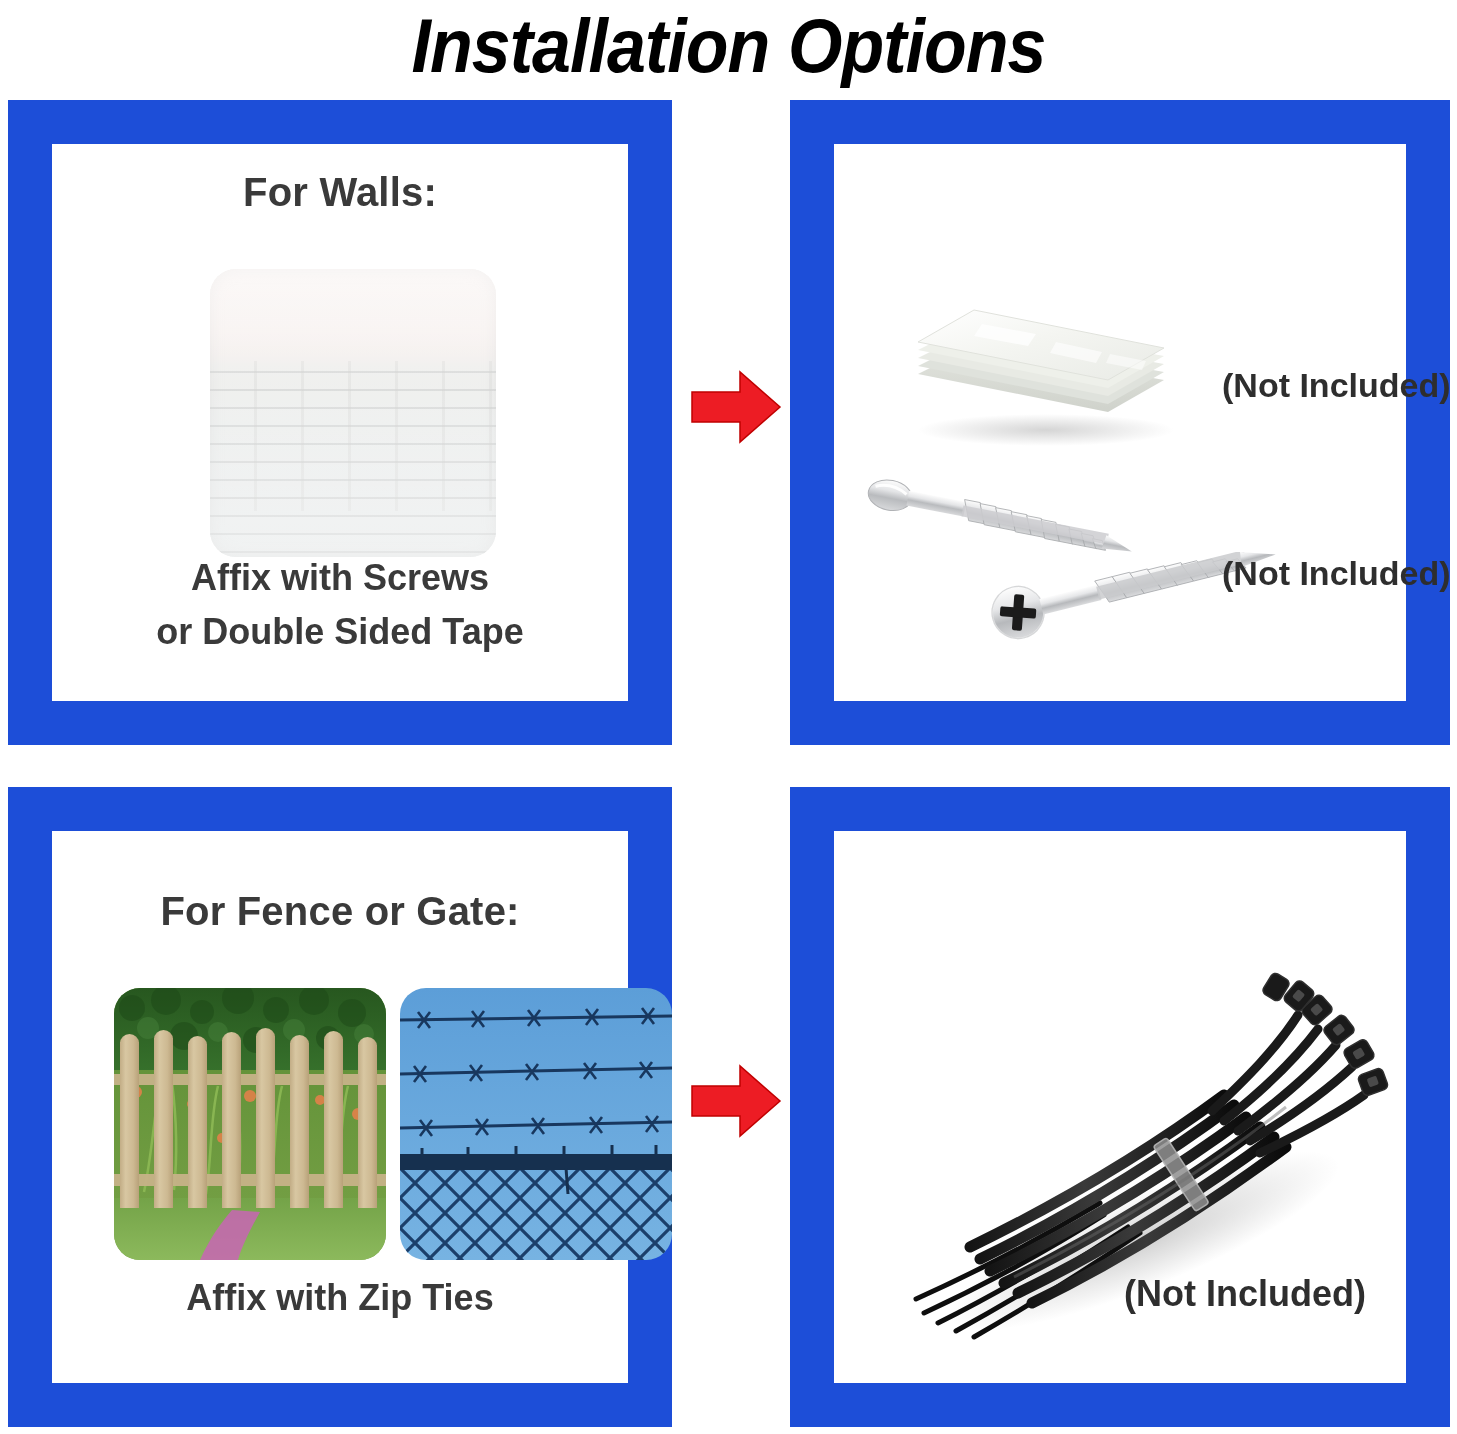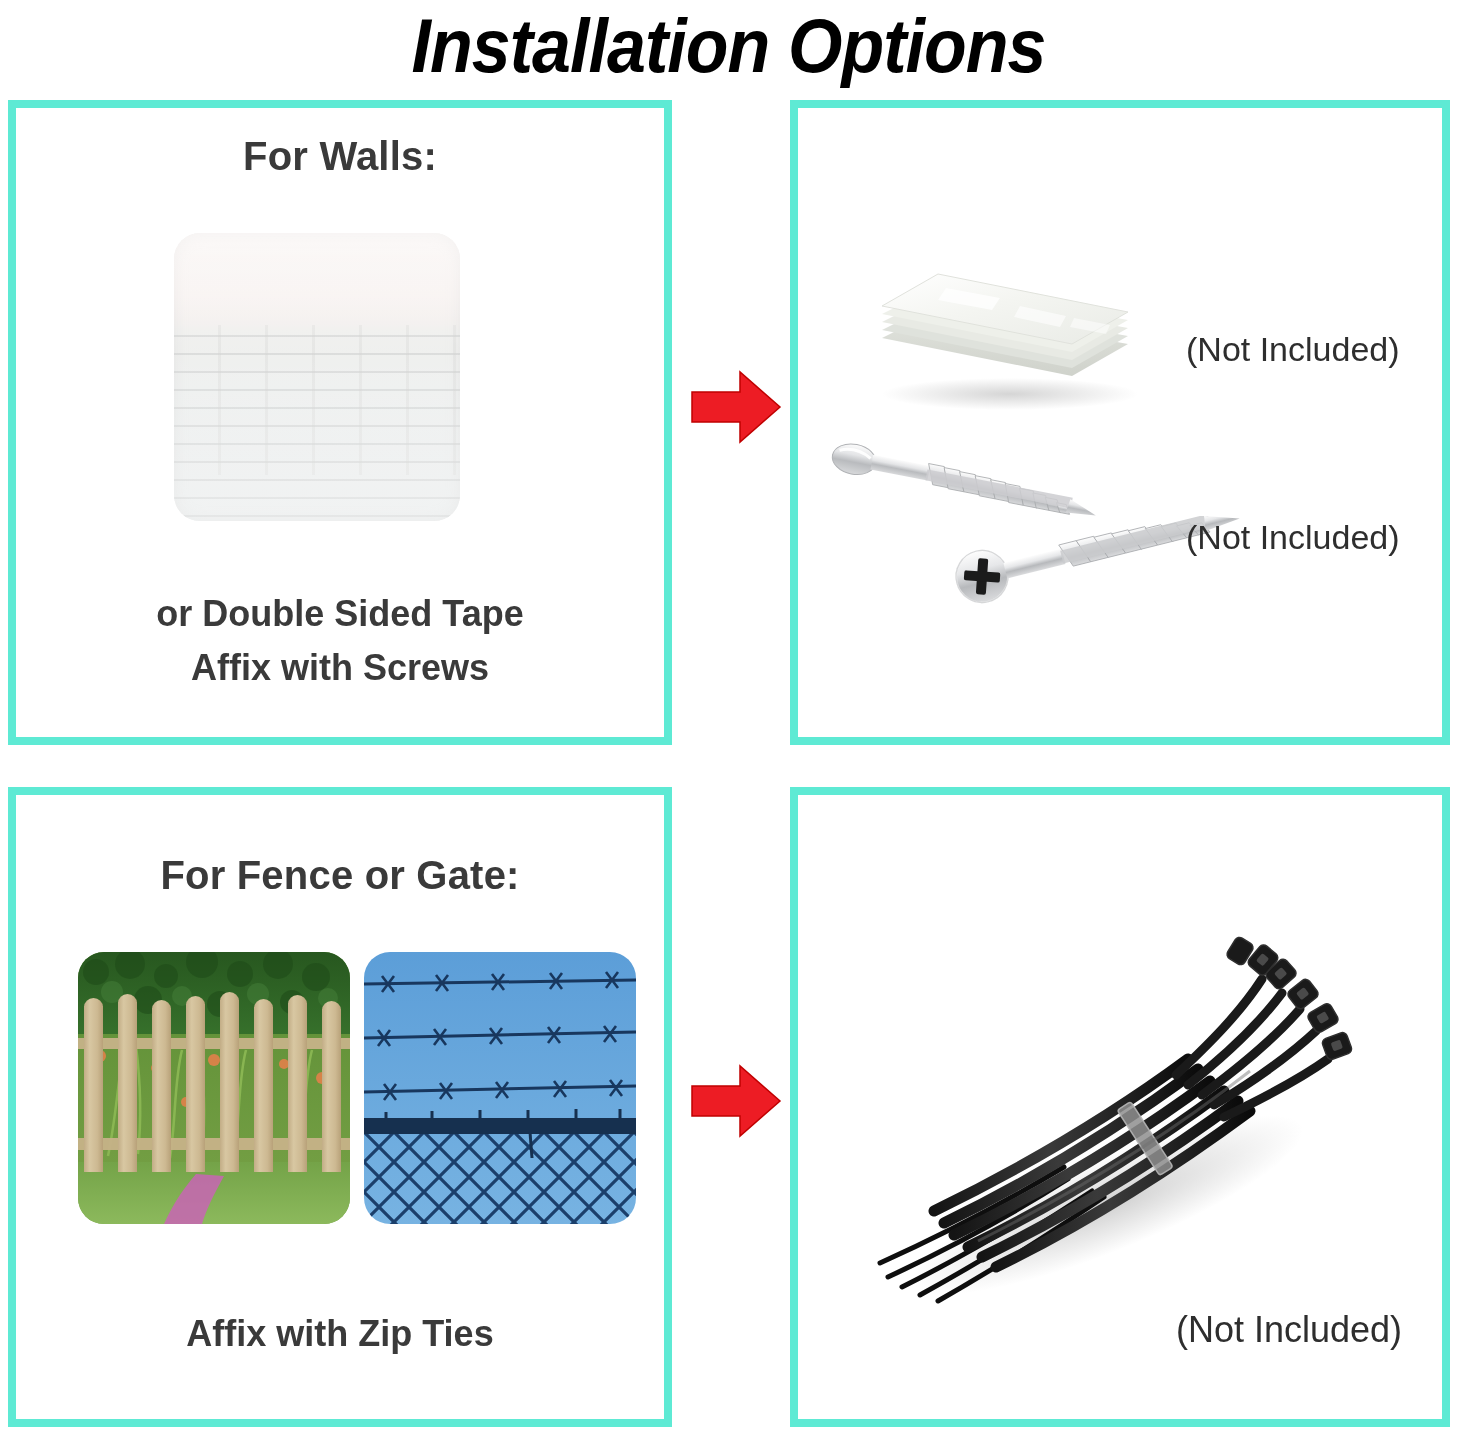--- a/index.html
+++ b/index.html
@@ -30,23 +30,23 @@
     color: #000000;
     line-height: 96px;
     transform: scaleX(0.92);
     transform-origin: center top;
     white-space: nowrap;
   }
 
   
   .panel {
     position: absolute;
-    background: #5eead4;
+    background: #1d4ed8;
     box-sizing: border-box;
-    padding: 8px;
+    padding: 44px;
   }
   .panel-inner {
     width: 100%;
     height: 100%;
     background: #ffffff;
     position: relative;
     box-sizing: border-box;
   }
   #panel-walls      { left: 8px;   top: 100px;  width: 664px; height: 645px; }
   #panel-hardware   { left: 790px; top: 100px;  width: 660px; height: 645px; }
@@ -76,21 +76,21 @@
     font-weight: bold;
     color: #3a3a3a;
     line-height: 54px;
   }
   #caption-walls { bottom: 42px; }
   #caption-fence { bottom: 58px; }
 
   .not-included {
     position: absolute;
     font-size: 34px;
-    font-weight: normal;
+    font-weight: bold;
     color: #2e2e2e;
     white-space: nowrap;
   }
   #ni-tape   { left: 388px; top: 222px; }
   #ni-screws { left: 388px; top: 410px; }
   #ni-zip    { right: 40px; bottom: 68px; font-size: 36px; }
 
   
   .arrow {
     position: absolute;
@@ -197,22 +197,22 @@
 
     <div class="panel-heading" id="heading-walls">For Walls:</div>
 
     <div id="wall-swatch">
       <div class="courses"></div>
       <div class="bricks"></div>
       <div class="wash"></div>
     </div>
 
     <div class="caption" id="caption-walls">
+      <div>Affix with Screws</div>
       <div>or Double Sided Tape</div>
-      <div>Affix with Screws</div>
     </div>
 
   </div>
 </div>
 
 <div class="arrow" id="arrow-top">
   <svg viewBox="0 0 92 78" width="92" height="78" aria-hidden="true">
     <polygon points="2,24 50,24 50,4 90,39 50,74 50,54 2,54" fill="#ED1C24" stroke="#C00000" stroke-width="1.5"></polygon>
   </svg>
 </div>

